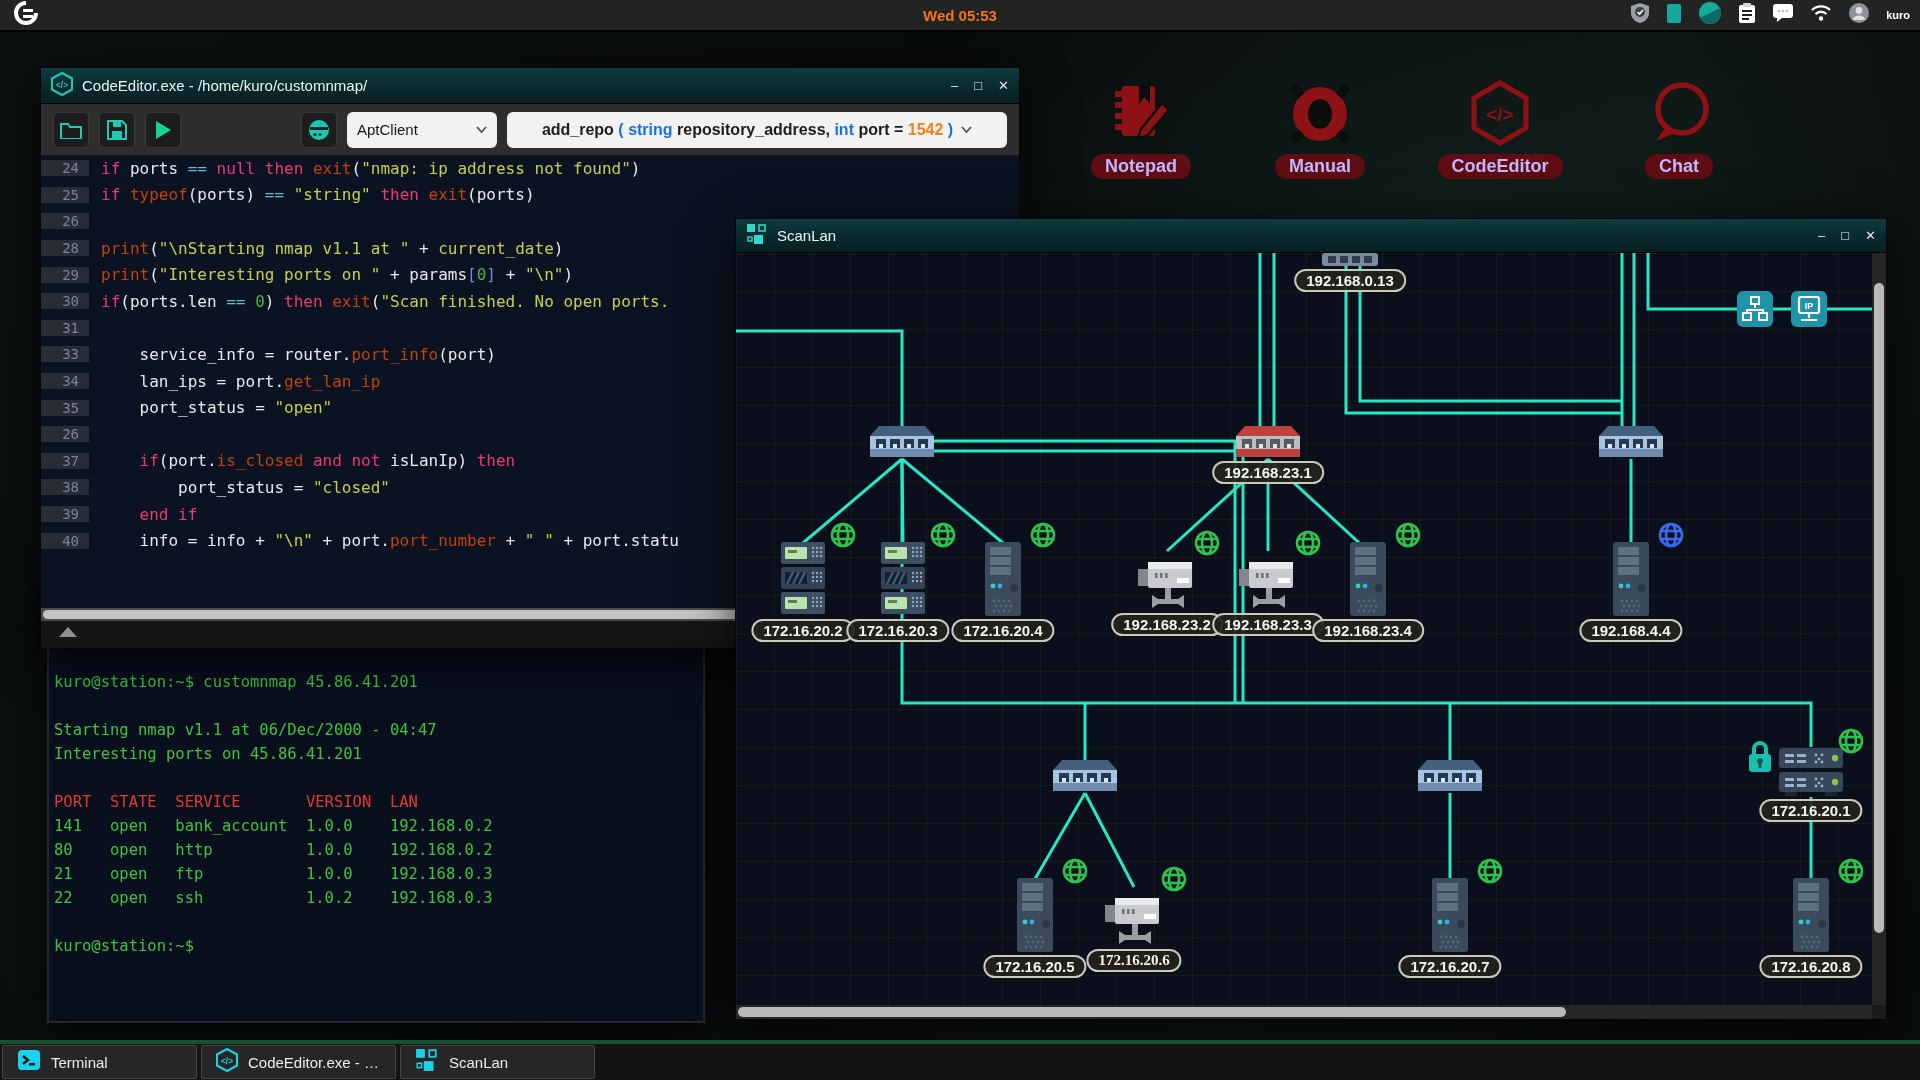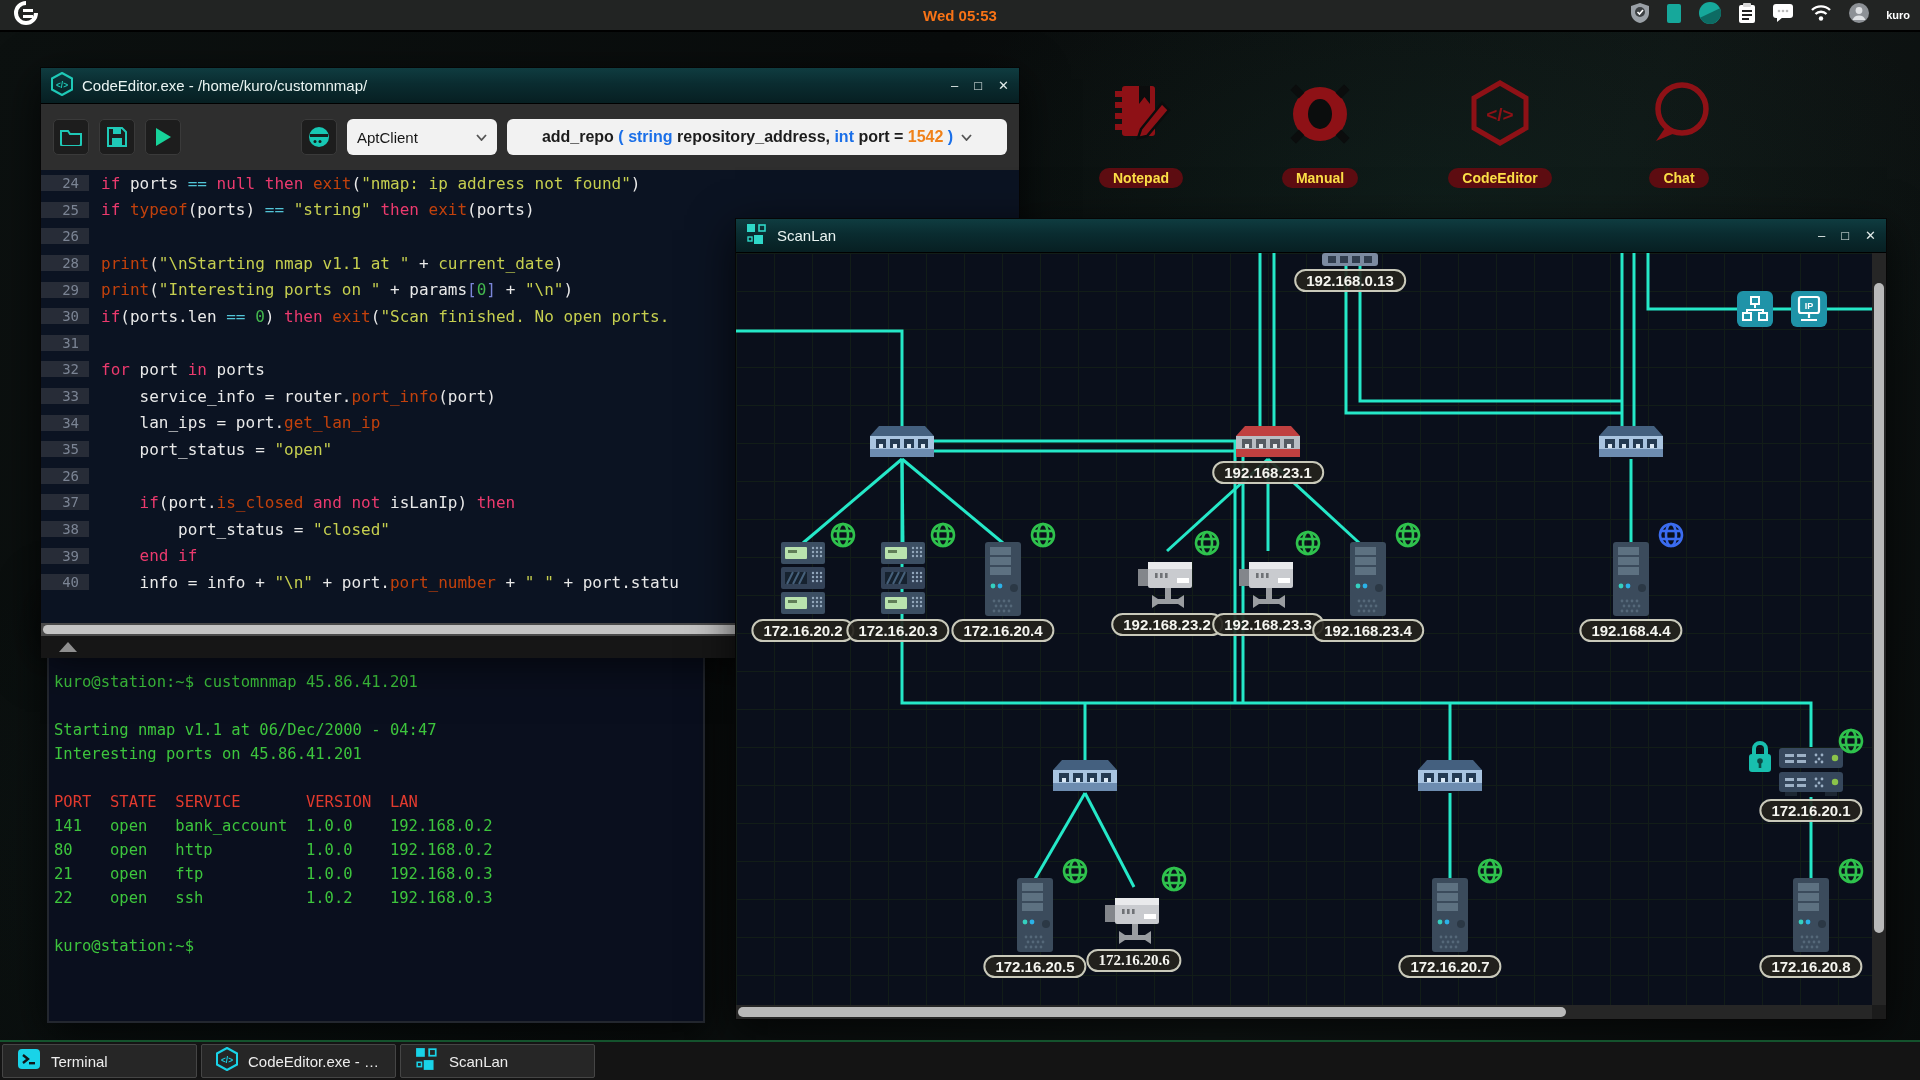--- a/index.html
+++ b/index.html
@@ -9,30 +9,30 @@
       radial-gradient(900px 500px at 75% 20%, rgba(20,60,50,.25), transparent 60%),
       radial-gradient(700px 600px at 15% 80%, rgba(10,40,35,.2), transparent 60%),
       linear-gradient(115deg,#0c1110 0%,#090c0c 40%,#0f1514 70%,#090c0c 100%);}
   
   .topbar{position:absolute;top:0;left:0;width:1920px;height:32px;background:#222423;border-bottom:2px solid #000;z-index:50;display:flex;align-items:center}
   .topbar .clock{position:absolute;left:50%;transform:translateX(-50%);color:#f97316;font-size:15px;font-weight:bold}
   .tb-right{position:absolute;right:10px;display:flex;align-items:center;gap:16px}
   .tb-user{color:#fff;font-size:11px;font-weight:bold}
   
   .desk-icon{position:absolute;width:140px;text-align:center;z-index:2;cursor:pointer}
-  .desk-pill{display:inline-block;margin-top:14px;background:#5e0d12;border-radius:12px;padding:2px 14px;color:#fde047;font-size:14px;font-weight:bold}
+  .desk-pill{display:inline-block;margin-top:0;background:#5e0d12;border-radius:12px;padding:2px 14px;color:#c4b5fd;font-size:18px;font-weight:bold}
   
   .window{position:absolute;border:1px solid #060606;box-shadow:0 12px 42px rgba(0,0,0,.7);background:#141414}
   .titlebar{height:34px;display:flex;align-items:center;padding:0 10px;gap:9px;background:linear-gradient(180deg,#0f3c40 0%,#0a2c30 45%,#071f22 100%);border-bottom:1px solid #000}
   .wtitle{color:#eaf4f2;font-size:15px}
   .win-controls{margin-left:auto;display:flex;gap:16px;color:#e3ebea;font-size:13px}
   .win-controls span{cursor:pointer;line-height:34px}
   
   #win-code{left:40px;top:67px;width:980px;height:582px;z-index:10}
-  .toolbar{height:66px;background:#2e2e2e;display:flex;align-items:center;padding:0 12px;gap:10px}
+  .toolbar{height:51px;background:#2e2e2e;display:flex;align-items:center;padding:0 12px;gap:10px}
   .tool-btn{width:36px;height:36px;background:#1d1d1d;border:1px solid #3a3a3a;border-radius:5px;display:flex;align-items:center;justify-content:center;cursor:pointer}
   .apt-icon-box{margin-left:110px}
   .dropdown{width:150px;height:36px;background:#f2f2f2;border-radius:6px;display:flex;align-items:center;padding:0 10px;gap:6px;cursor:pointer}
   .dropdown .dval{color:#161616;font-size:15px;flex:1}
   .sigbox{flex:1;height:36px;background:#f2f2f2;border-radius:6px;display:flex;align-items:center;justify-content:center;gap:0;padding:0 10px;cursor:pointer;white-space:pre}
   .sigbox span{font-size:16px;font-weight:bold;white-space:pre}
   .sig-dark{color:#1c1c1c}.sig-blue{color:#1a6fe8}.sig-orange{color:#f08119}
   .codearea{position:relative;height:453px;background:#0b1322;overflow:hidden;display:flex}
   .code-line{display:flex;height:26.6px;align-items:center}
   .code-line .ln{width:48px;flex:none;text-align:right;padding-right:10px;color:#7b8494;font:14px "DejaVu Sans Mono",monospace;background:#272c37}
@@ -55,21 +55,21 @@
   .map svg.links{position:absolute;left:0;top:0;z-index:1}
   .node{position:absolute;z-index:2}
   .ip-label{position:absolute;z-index:4;transform:translateX(-50%);background:rgba(36,34,28,.92);border:2px solid #c9c9ba;border-radius:14px;color:#f4f4ef;font-size:15px;font-weight:bold;padding:1px 10px;white-space:nowrap}
   .globe{position:absolute;z-index:3}
   .vscroll{position:absolute;right:0;top:0;width:14px;height:752px;background:#262626;z-index:6}
   .vscroll .thumb{position:absolute;left:2px;top:30px;width:10px;height:650px;background:#b9b9b9;border-radius:5px}
   .hscroll2{position:absolute;left:0;bottom:0;width:1136px;height:14px;background:#262626;z-index:6}
   .hscroll2 .thumb{position:absolute;left:2px;top:2px;width:828px;height:10px;background:#b9b9b9;border-radius:5px}
   .corner{position:absolute;right:0;bottom:0;width:14px;height:14px;background:#1b1b1b;z-index:7}
   
-  .taskbar{position:absolute;left:0;bottom:0;width:1920px;height:40px;background:#141414;border-top:2px solid #14532d;z-index:50;display:flex;align-items:center;gap:4px;padding:0 2px}
+  .taskbar{position:absolute;left:0;bottom:0;width:1920px;height:40px;background:#141414;border-top:4px solid #14532d;z-index:50;display:flex;align-items:center;gap:4px;padding:0 2px}
   .task-btn{height:34px;background:#262626;border:1px solid #454545;border-radius:2px;display:flex;align-items:center;gap:10px;padding:0 14px;min-width:195px;cursor:pointer}
   .task-btn .tlabel{color:#ededed;font-size:15px}
 </style>
 </head>
 <body>
 
 <div class="desktop"></div>
 
 <div class="topbar">
   <span style="margin-left:14px">
@@ -239,24 +239,20 @@
           <span class="ln">29</span>
           <span class="ct"><span class="tok-f">print</span><span class="tok-w">(</span><span class="tok-s">"Interesting ports on "</span><span class="tok-w"> + params</span><span class="tok-b">[</span><span class="tok-n">0</span><span class="tok-b">]</span><span class="tok-w"> + </span><span class="tok-s">"\n"</span><span class="tok-w">)</span></span>
         </div>
         <div class="code-line">
           <span class="ln">30</span>
           <span class="ct"><span class="tok-k">if</span><span class="tok-w">(ports.len </span><span class="tok-o">==</span><span class="tok-w"> </span><span class="tok-n">0</span><span class="tok-w">) </span><span class="tok-k">then</span><span class="tok-w"> </span><span class="tok-f">exit</span><span class="tok-w">(</span><span class="tok-s">"Scan finished. No open ports.</span></span>
         </div>
         <div class="code-line">
           <span class="ln">31</span>
           <span class="ct"></span>
-        </div>
-        <div class="code-line">
-          <span class="ln">32</span>
-          <span class="ct"><span class="tok-k">for</span><span class="tok-w"> port </span><span class="tok-k">in</span><span class="tok-w"> ports</span></span>
         </div>
         <div class="code-line">
           <span class="ln">33</span>
           <span class="ct"><span class="tok-w">    service_info = router.</span><span class="tok-f">port_info</span><span class="tok-w">(port)</span></span>
         </div>
         <div class="code-line">
           <span class="ln">34</span>
           <span class="ct"><span class="tok-w">    lan_ips = port.</span><span class="tok-f">get_lan_ip</span></span>
         </div>
         <div class="code-line">

